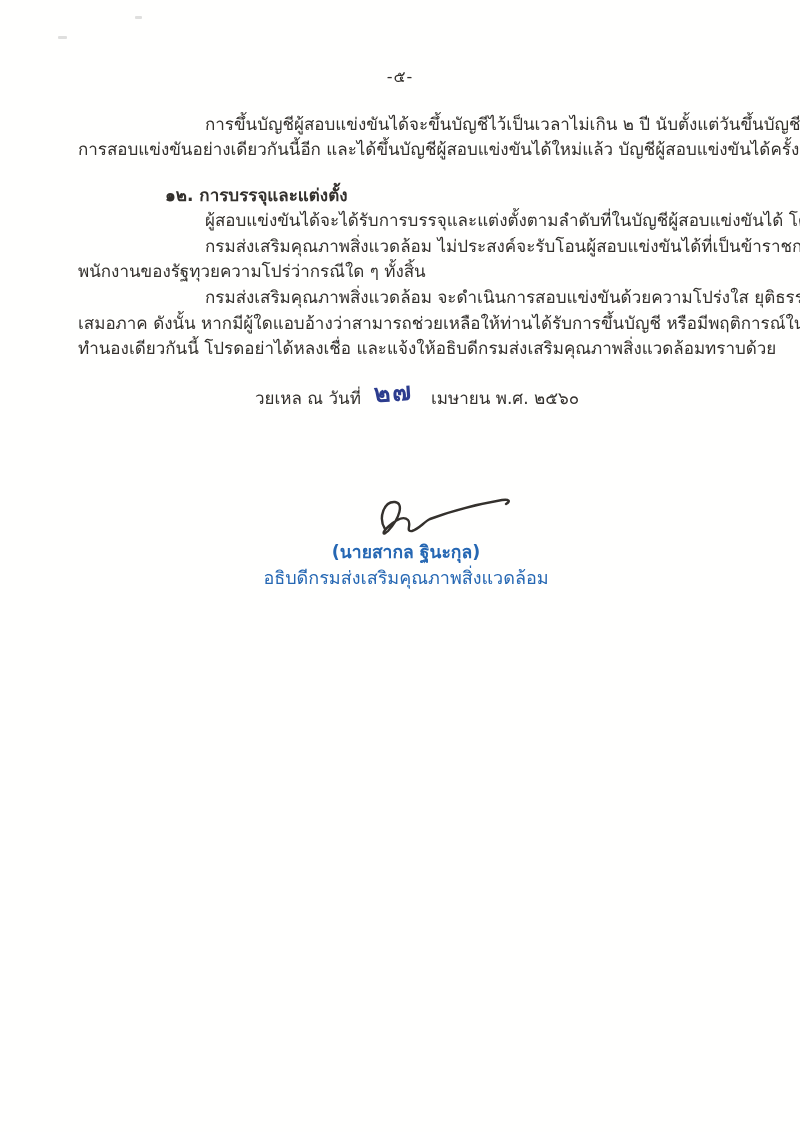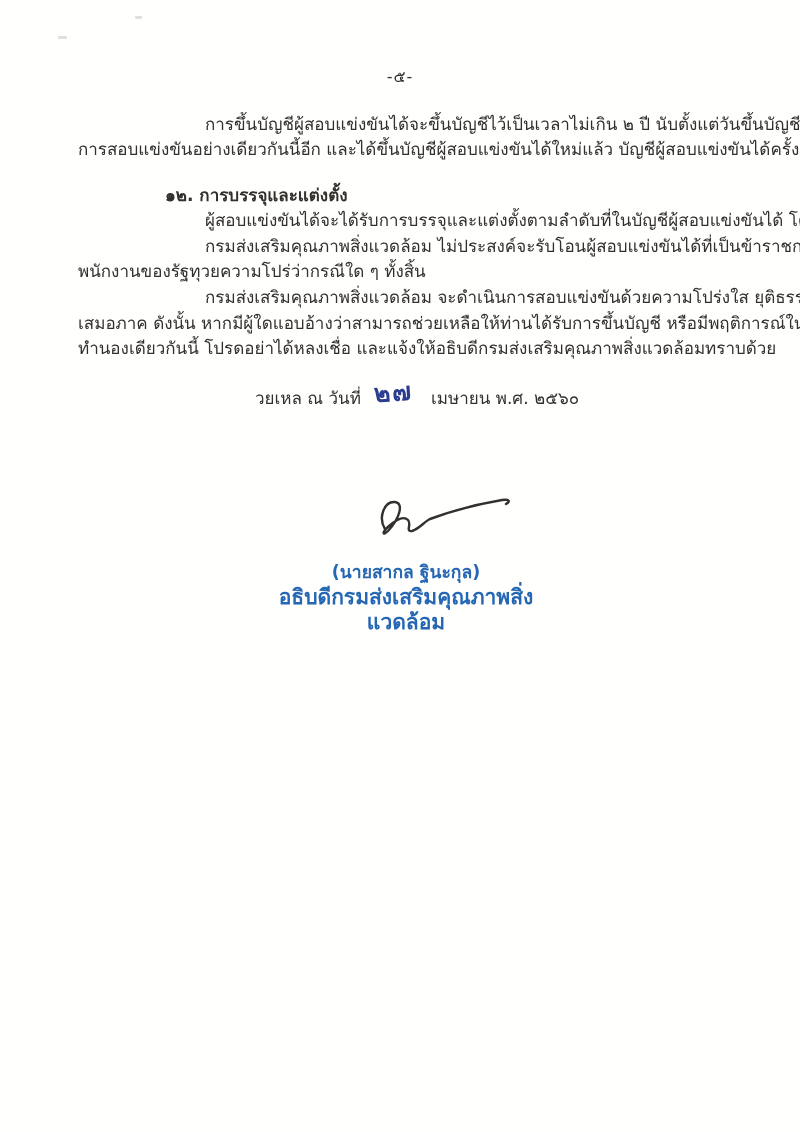--- a/index.html
+++ b/index.html
@@ -77,33 +77,33 @@
     position: absolute;
     left: 370px;
     top: 488px;
     width: 152px;
     height: 56px;
   }
 
   .sig-block {
     position: absolute;
     left: 250px;
-    top: 560px;
+    top: 540px;
     width: 312px;
     text-align: center;
     color: var(--blue-print, #2567b3);
   }
   .sig-name {
     font-size: 17.5px;
     font-weight: bold;
     line-height: 25px;
   }
   .sig-title {
-    font-size: 21px;
-    font-weight: bold;
+    font-size: 18px;
+    font-weight: normal;
     line-height: 25px;
   }
 </style>
 </head>
 <body>
 
 <div class="page" style="--ink: #33302c; --blue-print: #2567b3; --blue-ink: #2c3c8e;">
 
   <div class="speck speck-1"></div>
   <div class="speck speck-2"></div>

